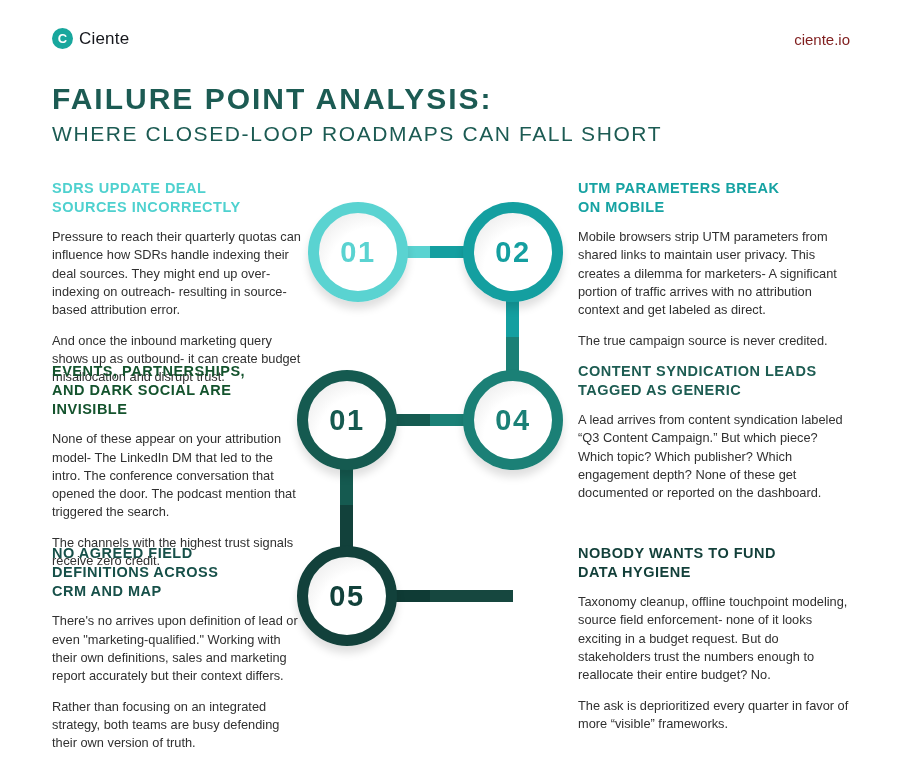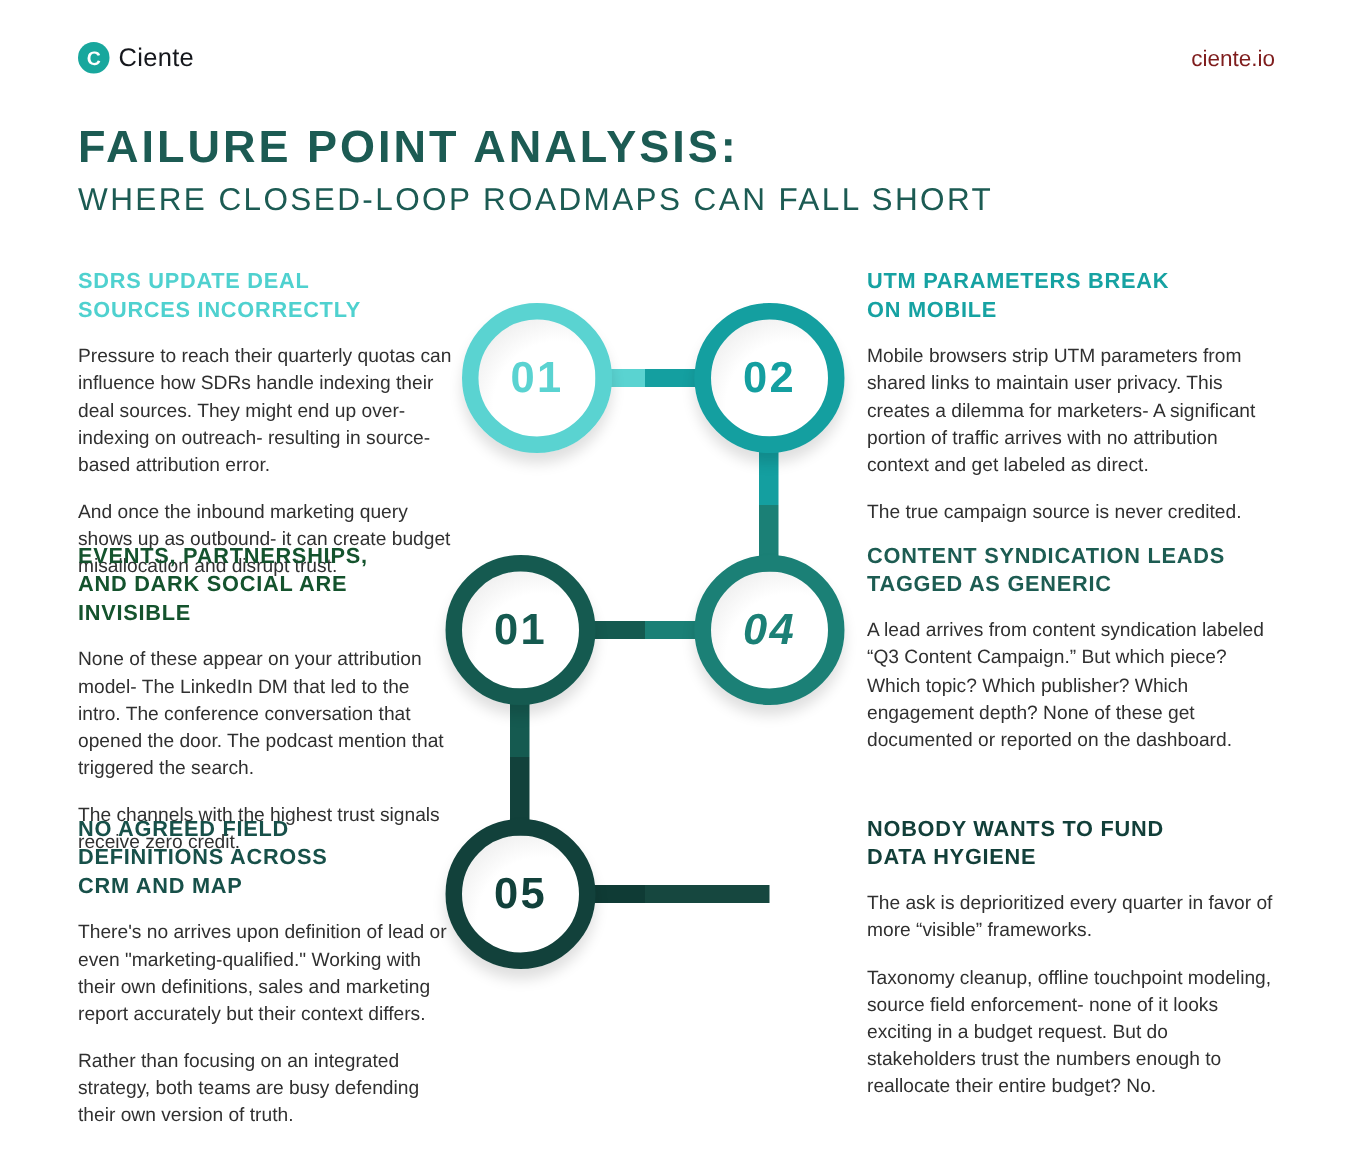--- a/index.html
+++ b/index.html
@@ -98,39 +98,39 @@
     <p>Mobile browsers strip UTM parameters from shared links to maintain user privacy. This creates a dilemma for marketers- A significant portion of traffic arrives with no attribution context and get labeled as direct.</p>
     <p>The true campaign source is never credited.</p>
   </div>
   <div class="section right s4">
     <h3 class="hw4" style="color: rgb(29, 92, 82);">CONTENT SYNDICATION LEADS TAGGED AS GENERIC</h3>
     <p>A lead arrives from content syndication labeled “Q3 Content Campaign.” But which piece? Which topic? Which publisher? Which engagement depth? None of these get documented or reported on the dashboard.</p>
 
   </div>
   <div class="section right s6">
     <h3 class="hw6" style="color: rgb(18, 63, 57);">NOBODY WANTS TO FUND DATA HYGIENE</h3>
+    <p>Taxonomy cleanup, offline touchpoint modeling, source field enforcement- none of it looks exciting in a budget request. But do stakeholders trust the numbers enough to reallocate their entire budget? No.</p>
     <p>The ask is deprioritized every quarter in favor of more “visible” frameworks.</p>
-    <p>Taxonomy cleanup, offline touchpoint modeling, source field enforcement- none of it looks exciting in a budget request. But do stakeholders trust the numbers enough to reallocate their entire budget? No.</p>
   </div>
 
   <div class="connector h c-0102" style="background: linear-gradient(90deg, rgb(90, 211, 209) 0px, rgb(90, 211, 209) 50%, rgb(20, 159, 160) 50%, rgb(20, 159, 160) 100%);"></div>
   <div class="connector v c-0204" style="background: linear-gradient(rgb(20, 159, 160) 0px, rgb(20, 159, 160) 50%, rgb(27, 128, 118) 50%, rgb(27, 128, 118) 100%);"></div>
   <div class="connector h c-0304" style="background: linear-gradient(90deg, rgb(21, 90, 80) 0px, rgb(21, 90, 80) 50%, rgb(27, 128, 118) 50%, rgb(27, 128, 118) 100%);"></div>
   <div class="connector v c-0305" style="background: linear-gradient(rgb(21, 90, 80) 0px, rgb(21, 90, 80) 50%, rgb(18, 65, 59) 50%, rgb(18, 65, 59) 100%);"></div>
   <div class="connector h c-0506" style="background: linear-gradient(90deg, rgb(15, 59, 53) 0px, rgb(15, 59, 53) 50%, rgb(22, 71, 63) 50%, rgb(22, 71, 63) 100%);"></div>
 
   <div class="circle p-01" style="border-color: rgb(90, 211, 209); color: rgb(90, 211, 209);">
     <span>01</span>
   </div>
   <div class="circle p-02" style="border-color: rgb(20, 159, 160); color: rgb(20, 159, 160);">
     <span>02</span>
   </div>
   <div class="circle p-03" style="border-color: rgb(21, 90, 80); color: rgb(21, 90, 80);">
     <span>01</span>
   </div>
-  <div class="circle p-04" style="border-color: rgb(27, 128, 118); color: rgb(27, 128, 118); font-style: italic;">
+  <div class="circle p-04" style="border-color: rgb(27, 128, 118); color: rgb(27, 128, 118);">
     <span>04</span>
   </div>
   <div class="circle p-05" style="border-color: rgb(18, 65, 59); color: rgb(18, 65, 59);">
     <span>05</span>
   </div>
 
 </div>
 
 </body></html>

